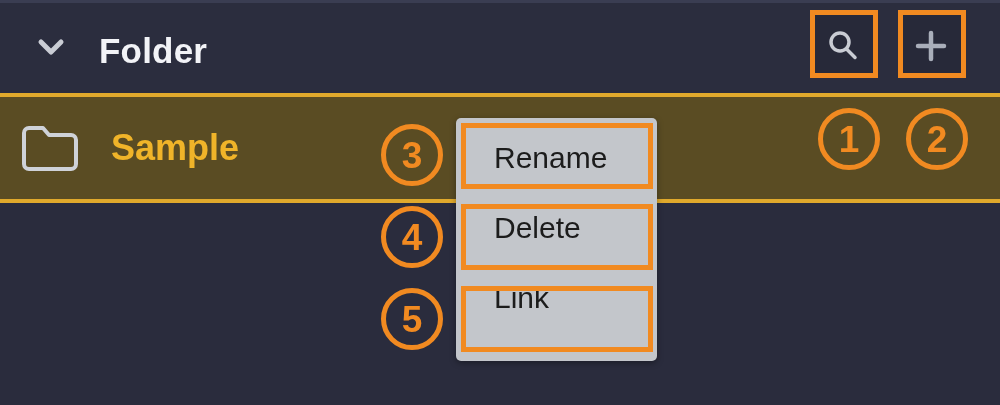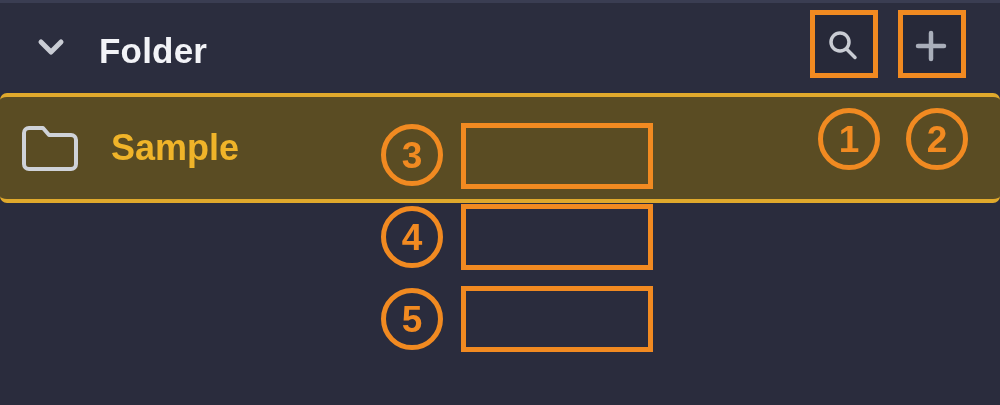--- a/index.html
+++ b/index.html
@@ -68,21 +68,20 @@
     left: 0;
     top: 93px;
     width: 1000px;
     height: 110px;
     background: #5a4c23;
     border-top: 4px solid #e0a92c;
     border-bottom: 4px solid #e0a92c;
     box-sizing: border-box;
     display: flex;
     align-items: center;
-    border-radius: 7px;
   }
   .folder-icon {
     margin-left: 19px;
     width: 62px;
     height: 54px;
     display: block;
   }
   .row-label {
     color: #f0b429;
     font-size: 36px;
@@ -188,20 +187,31 @@
 
   <div class="row-selected">
     <span class="folder-icon">
       <svg width="62" height="54" viewBox="0 0 62 54">
         <path d="M5 12 a5 5 0 0 1 5 -5 h14 l6 7 h22 a5 5 0 0 1 5 5 v24 a5 5 0 0 1 -5 5 h-42 a5 5 0 0 1 -5 -5 z" fill="none" stroke="#cfd2d8" stroke-width="4" stroke-linejoin="round"></path>
       </svg>
     </span>
     <span class="row-label">Sample</span>
   </div>
 
+  <div class="context-menu">
+    <div class="menu-item">
+      <span>Rename</span>
+    </div>
+    <div class="menu-item">
+      <span>Delete</span>
+    </div>
+    <div class="menu-item">
+      <span>Link</span>
+    </div>
+  </div>
 
   <div class="anno-box" id="anno-box-search"></div>
   <div class="anno-box" id="anno-box-add"></div>
   <div class="anno-box" id="anno-box-rename"></div>
   <div class="anno-box" id="anno-box-delete"></div>
   <div class="anno-box" id="anno-box-link"></div>
 
   <div class="callout" id="callout-1">1</div>
   <div class="callout" id="callout-2">2</div>
   <div class="callout" id="callout-3">3</div>

